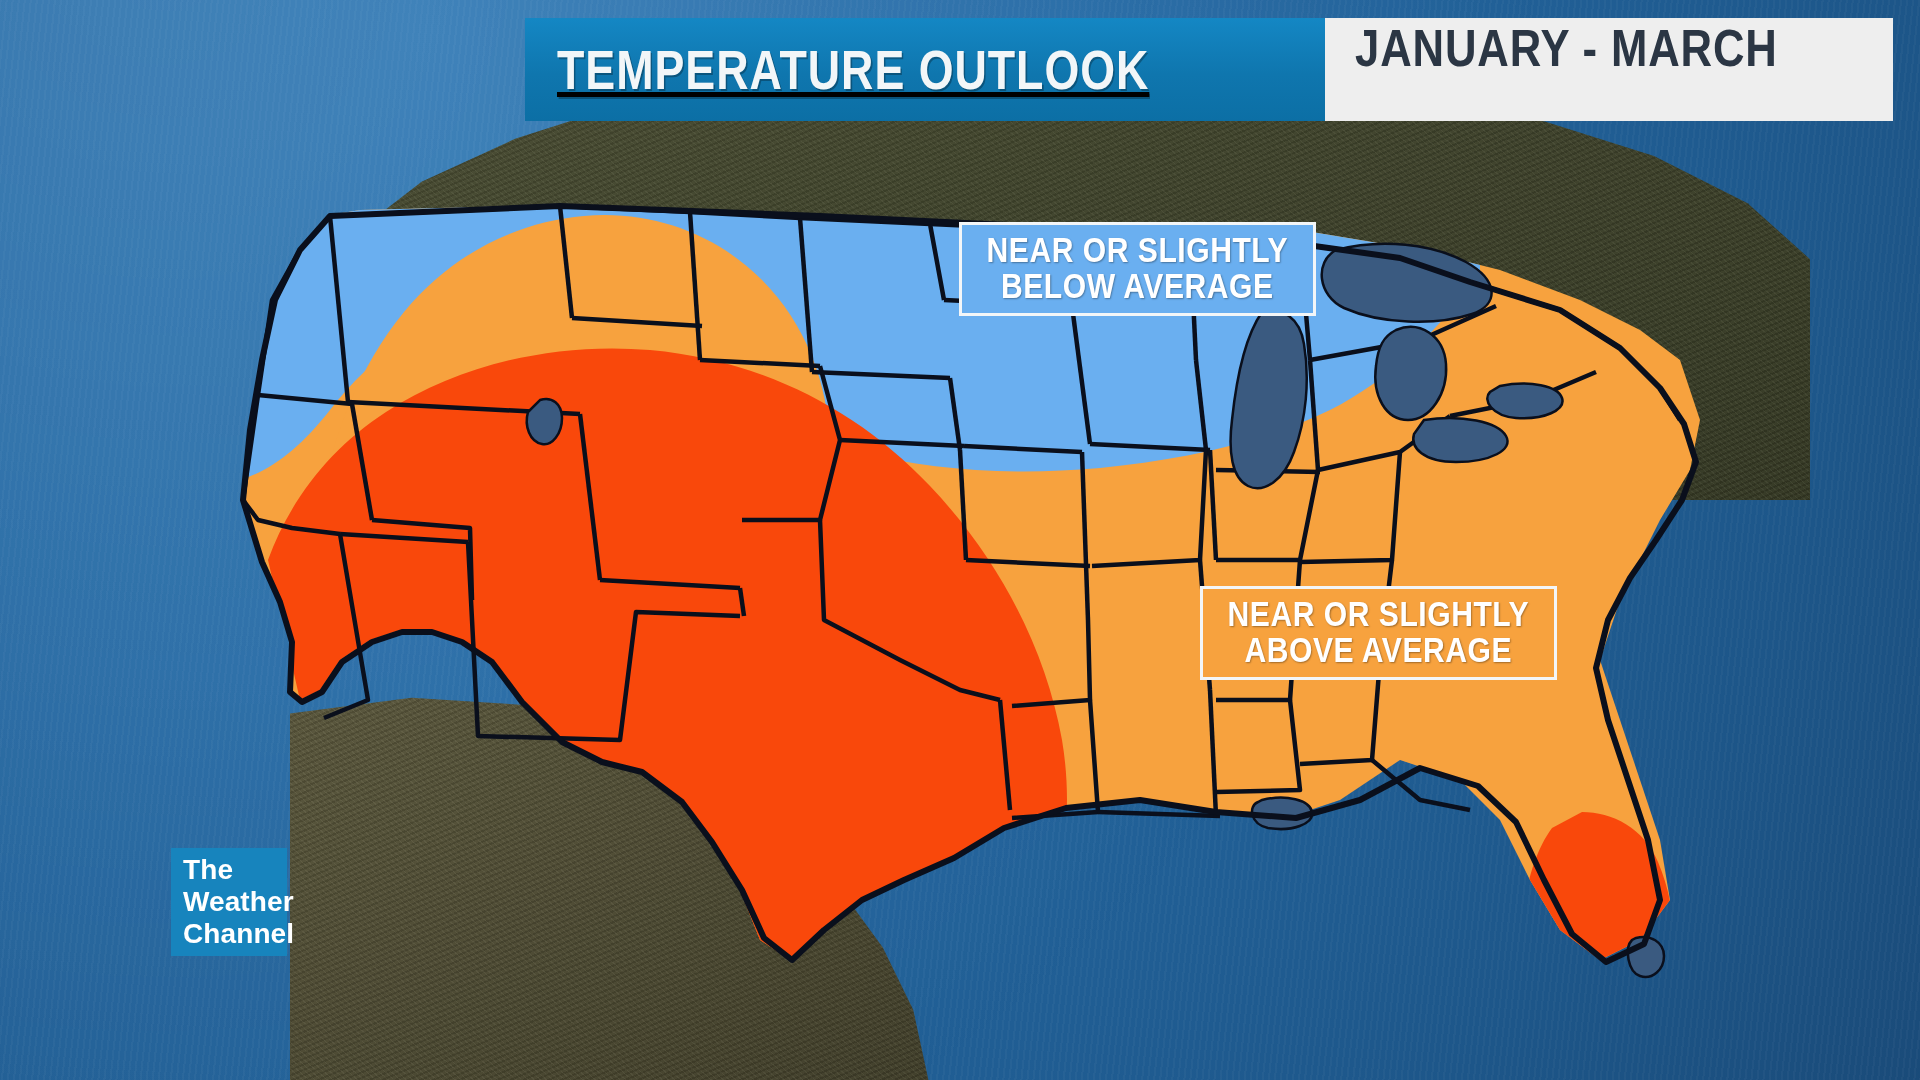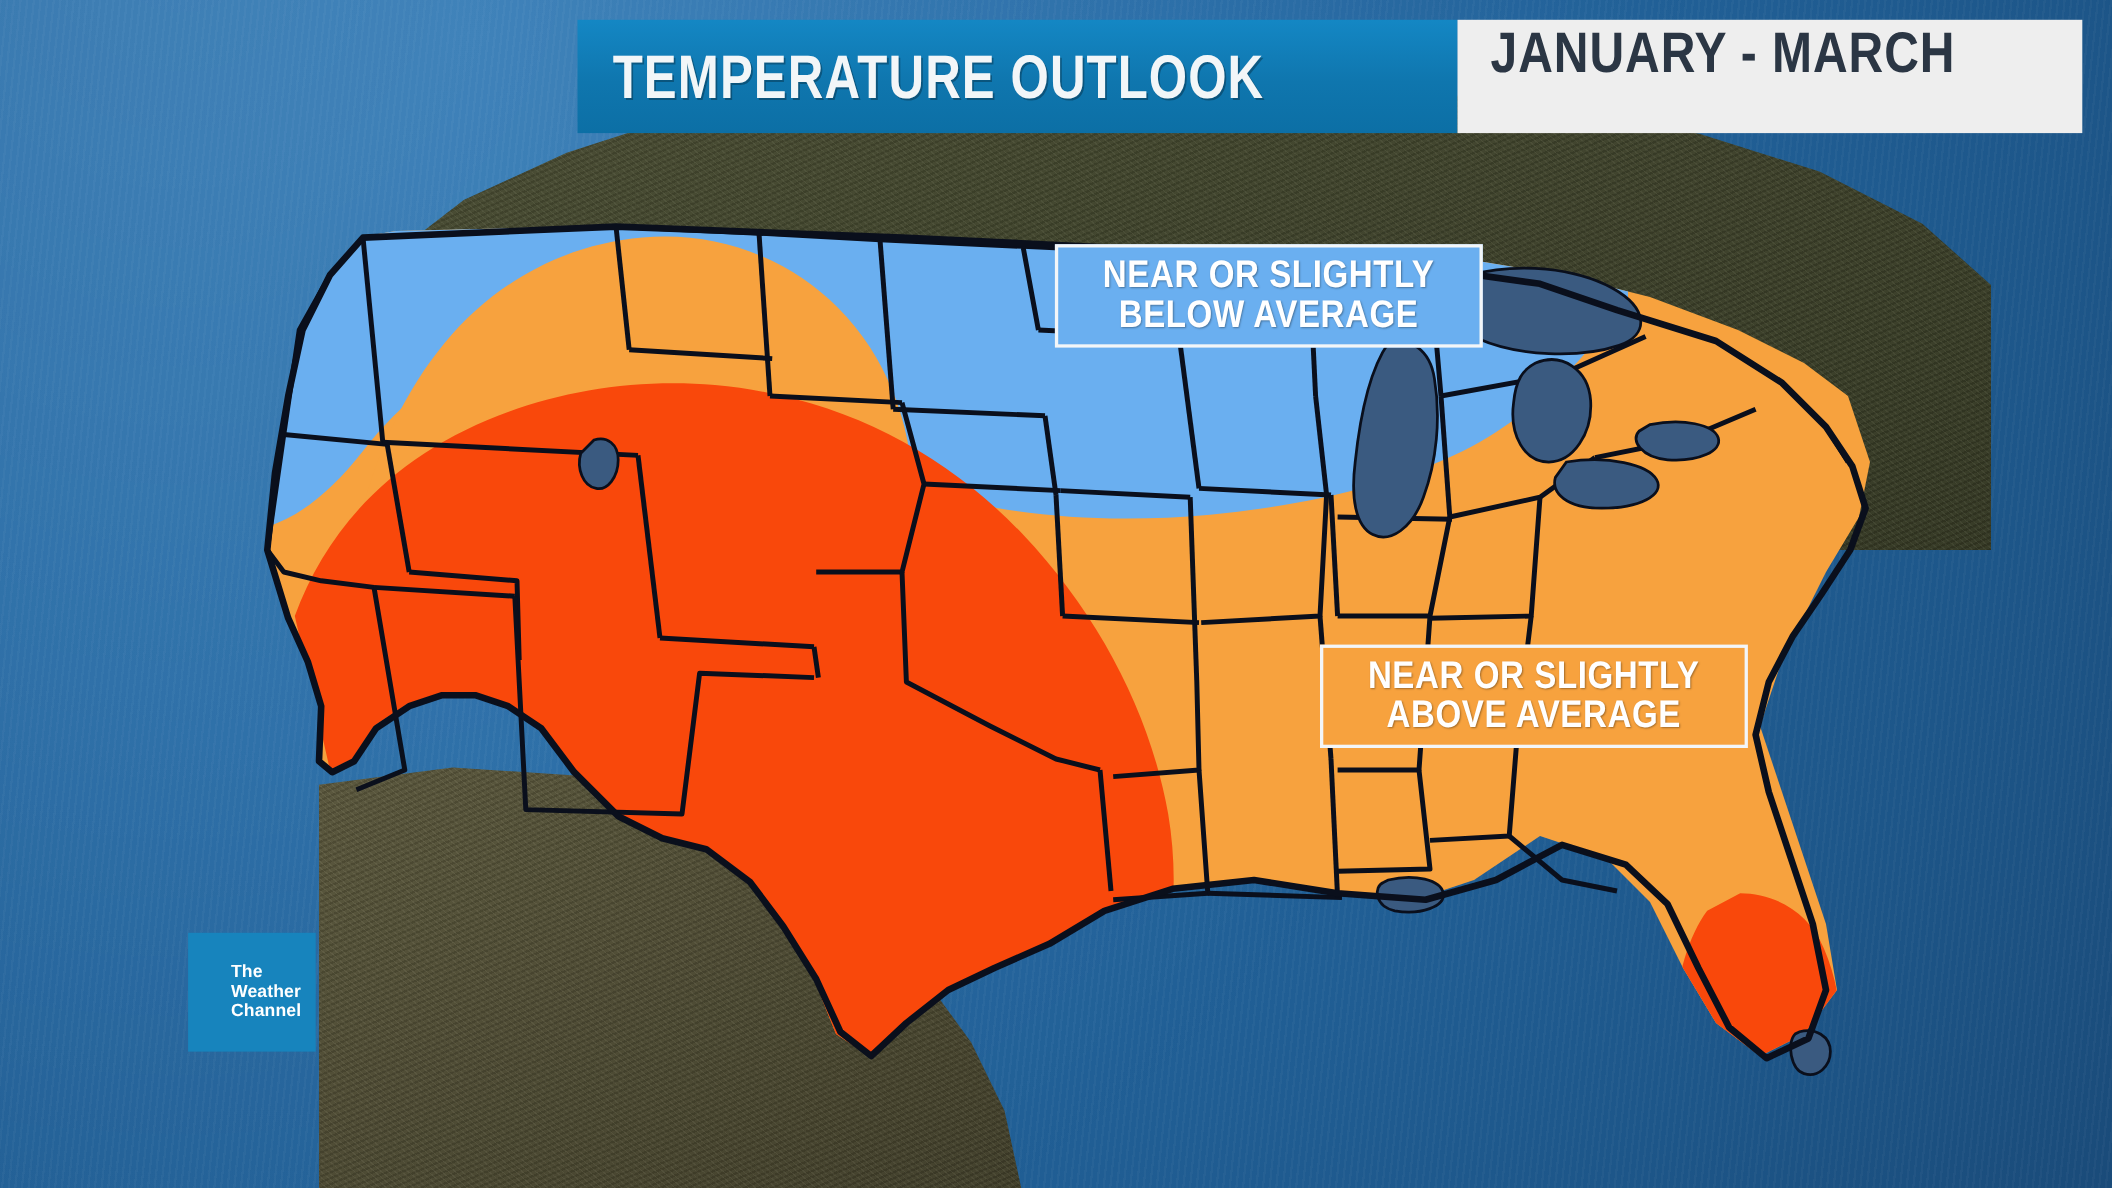--- a/index.html
+++ b/index.html
@@ -40,47 +40,47 @@
   #mexico{left:290px;top:690px;width:760px;height:390px;
     background:linear-gradient(155deg,#5d5a3e 0%,#514e35 45%,#403e29 100%);
     clip-path:polygon(0% 6%,16% 2%,32% 4%,45% 12%,56% 22%,64% 35%,72% 50%,78% 66%,82% 82%,84% 100%,0% 100%);}
 
   
   #usmap{position:absolute;left:0;top:0;width:1920px;height:1080px;}
 
   
   .header{position:absolute;left:525px;top:18px;display:flex;align-items:stretch;height:103px;}
   .banner-blue{background:linear-gradient(180deg,#1487c4 0%,#0f76ae 55%,#0c6fa5 100%);
-    display:flex;align-items:center;padding:0 28px 0 32px;}
+    display:flex;align-items:center;padding:0 28px 0 32px;text-decoration:underline;}
   .banner-blue span{color:#f2f6f8;font-size:56px;font-weight:700;letter-spacing:1.2px;
     transform:scaleX(.80);transform-origin:left center;white-space:nowrap;
     text-shadow:2px 2px 0 rgba(0,0,0,.28);}
   .banner-gray{background:#eeeeee;display:flex;padding:0 34px 0 30px;}
   .banner-gray span{color:#2b3644;font-size:52px;font-weight:700;letter-spacing:1px;
     transform:scaleX(.84);transform-origin:left center;white-space:nowrap;}
 
   
-  .callout{position:absolute;border:3px solid #f3f6f8;padding:7px 16px 10px;
+  .callout{position:absolute;border:3px solid #f3f6f8;padding:7px 0 10px;
     text-align:center;line-height:1.02;}
   .callout span{display:block;color:#ffffff;font-weight:700;letter-spacing:.6px;
     transform:scaleX(.86);white-space:nowrap;
     text-shadow:1px 1px 2px rgba(0,0,0,.35);}
   #label-below{left:959px;top:222px;background:#6aaff0;}
   #label-below span{font-size:35px;}
   #label-above{left:654px;top:604px;background:#f9480b;}
   #label-above span{font-size:41px;}
   #label-nsabove{left:1200px;top:586px;background:#f7a23e;}
   #label-nsabove span{font-size:35px;}
 
   
   #logo{position:absolute;left:171px;top:848px;width:116px;height:108px;
     background:#1784bd;display:flex;flex-direction:column;justify-content:center;
     padding-left:12px;box-sizing:border-box;}
-  #logo span{display:block;color:#ffffff;font-size:16px;font-weight:700;
-    line-height:1.14;letter-spacing:.1px;margin-left:27px;}
+  #logo span{display:block;color:#ffffff;font-size:28px;font-weight:700;
+    line-height:1.14;letter-spacing:.1px;}
 </style>
 </head>
 <body>
 
 <div id="stage">
 
   <div class="space">
     <svg class="stars" viewBox="0 0 1920 1080" preserveAspectRatio="none">
       <g fill="#ffffff">
         <circle cx="28" cy="40" r="1.3" opacity=".85"></circle>

